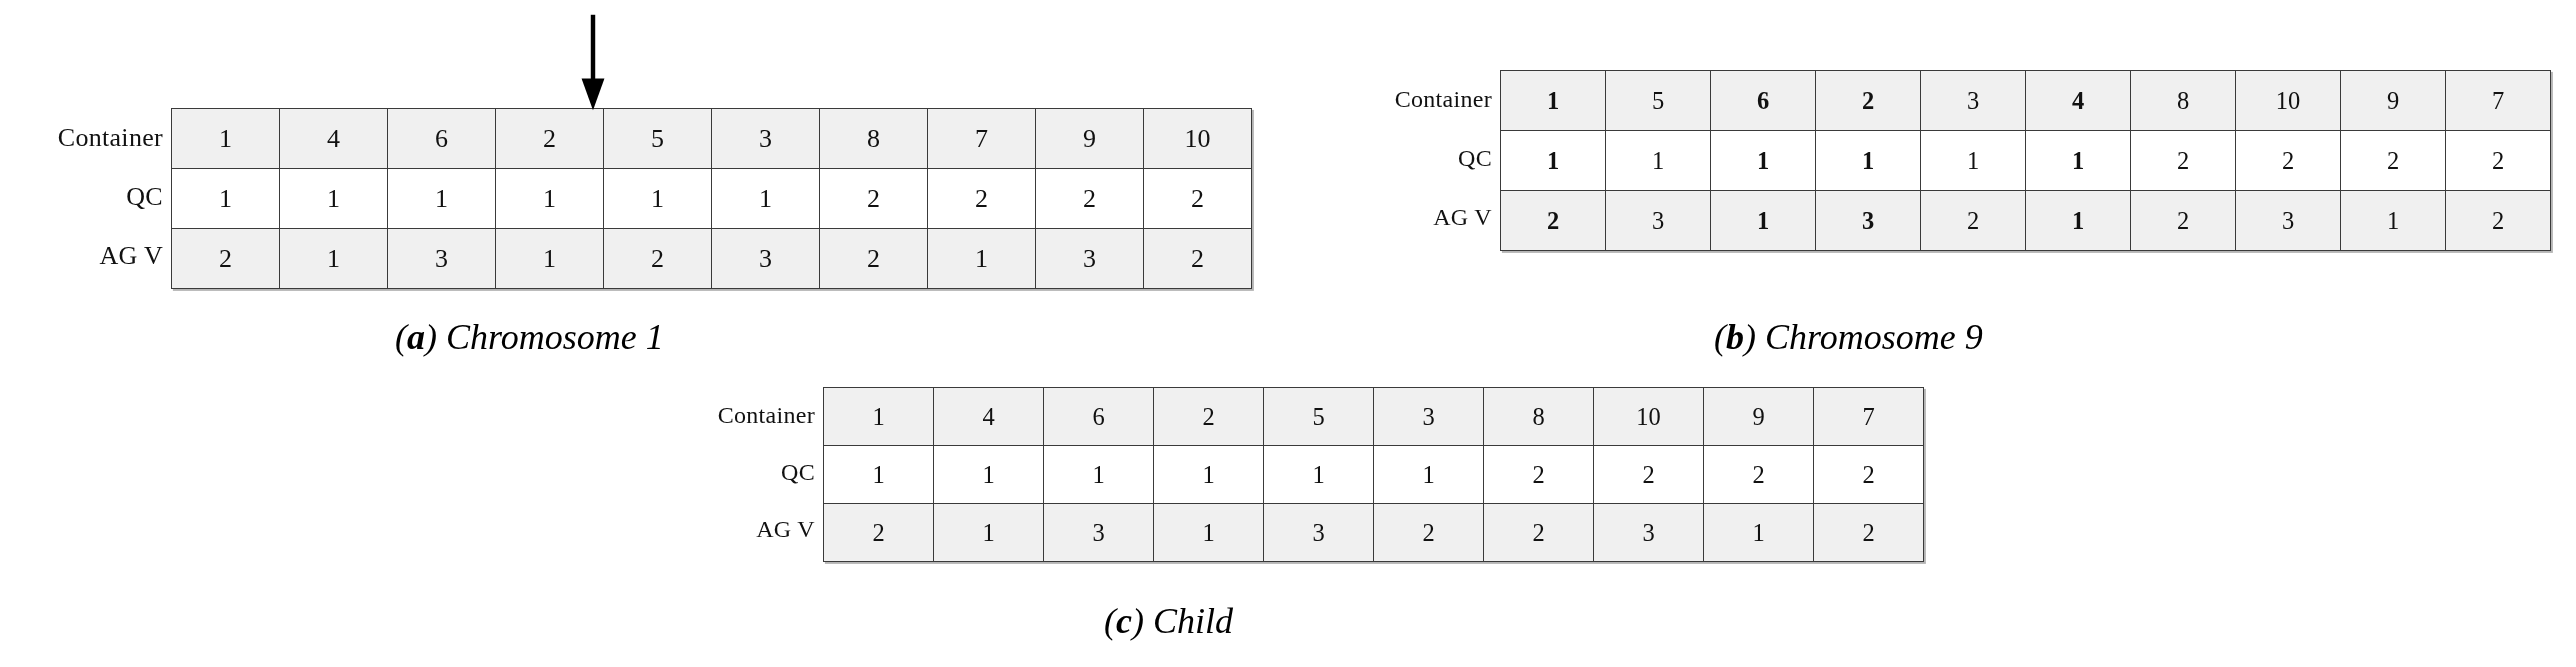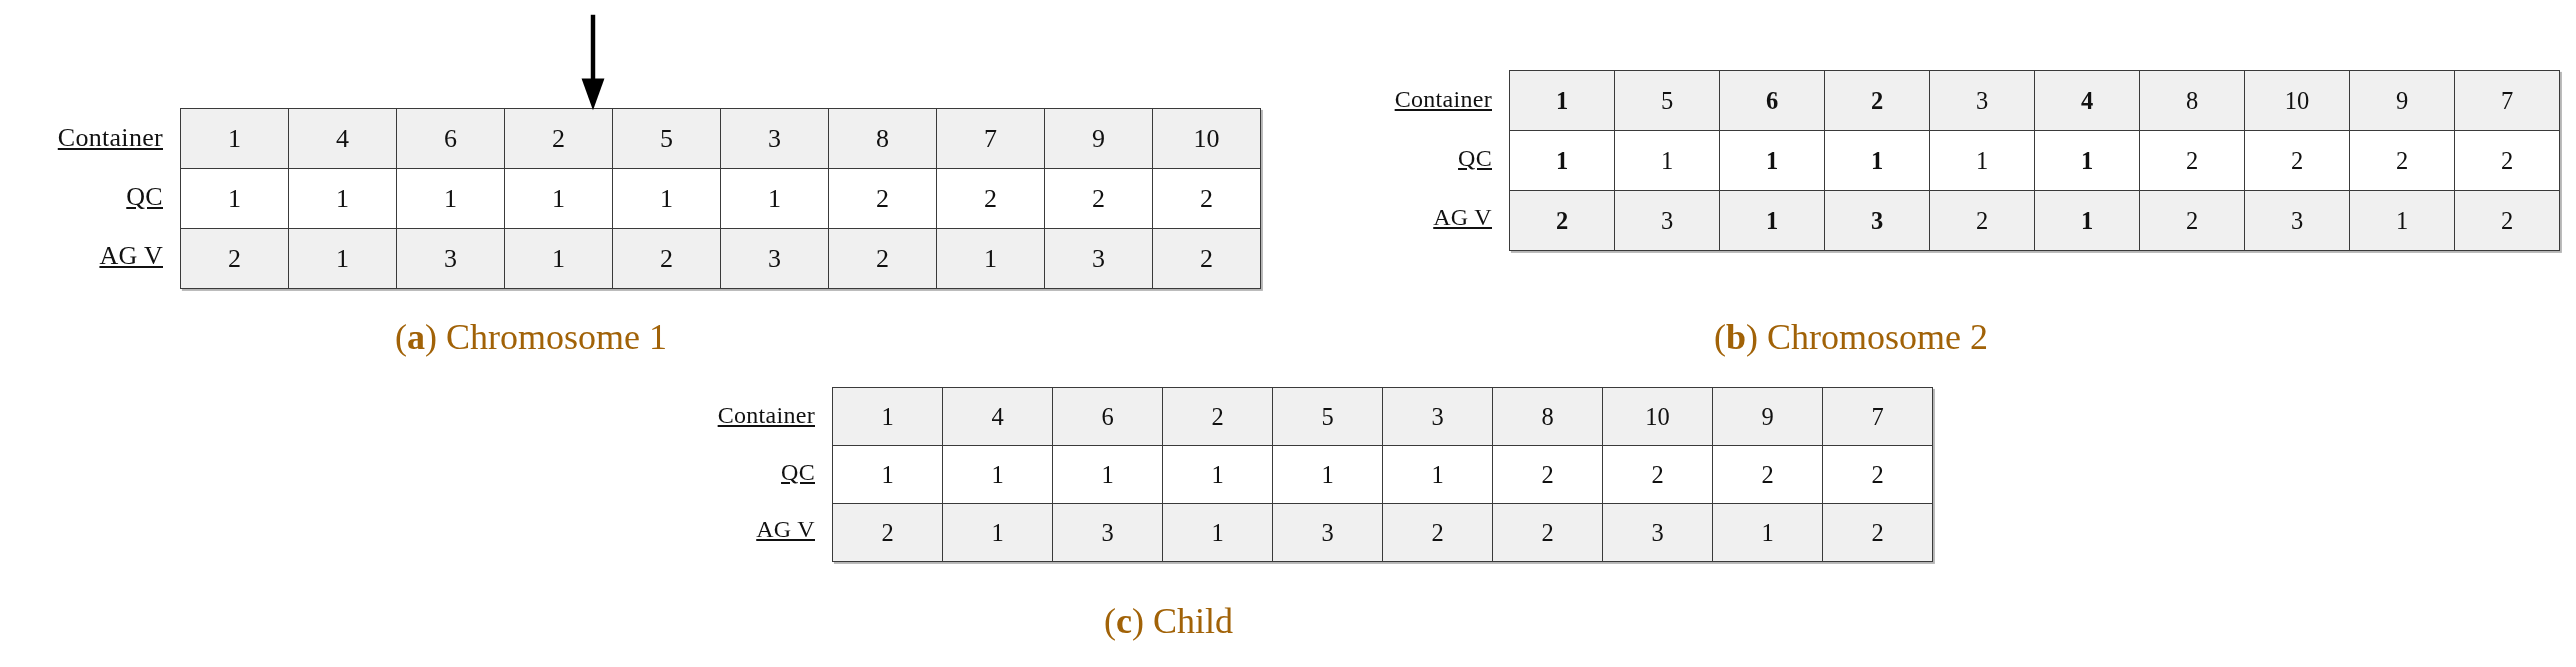--- a/index.html
+++ b/index.html
@@ -30,23 +30,22 @@
     flex-direction: column;
     text-align: right;
     font-family: "Liberation Serif", "DejaVu Serif", serif;
     color: #111111;
   }
   .row-label {
     display: flex;
     align-items: center;
     justify-content: flex-end;
     white-space: nowrap;
-    padding-right: 17px;
+    padding-right: 8px;
     letter-spacing: 0.3px;
-    text-decoration: underline;
   }
 
   table.chrom {
     border-collapse: collapse;
     table-layout: fixed;
     border: 1.9px solid #3a3a3a;
     background: #ffffff;
     box-shadow: 1.9px 1.9px 0 0 #b5b5b5;
   }
   table.chrom td {
@@ -86,22 +85,23 @@
     top: 14px;
     width: 28px;
     height: 97px;
   }
 
   
   .caption {
     position: absolute;
     font-family: "Liberation Serif", "DejaVu Serif", serif;
     font-size: 36px;
-    color: #a16207;
+    color: #000000;
     white-space: nowrap;
+    font-style: italic;
   }
   .caption b { font-weight: bold; }
   #caption-a { left: 395px; top: 316px; }
   #caption-b { left: 1714px; top: 316px; }
   #caption-c { left: 1104px; top: 600px; }
 </style>
 </head>
 <body>
 
 <div class="panel" id="panel-a">
@@ -204,21 +204,21 @@
           <td>2</td>
           <td>3</td>
           <td>1</td>
           <td>2</td>
         </tr>
       </tbody>
     </table>
   </div>
 </div>
 
-<div class="caption" id="caption-b"><span>(</span><b>b</b><span>) Chromosome 2</span></div>
+<div class="caption" id="caption-b"><span>(</span><b>b</b><span>) Chromosome 9</span></div>
 
 <div class="panel" id="panel-c">
   <div class="panel-body">
     <div class="row-labels">
       <div class="row-label">Container</div>
       <div class="row-label">QC</div>
       <div class="row-label">AG V</div>
     </div>
     <table class="chrom">
       <tbody>

